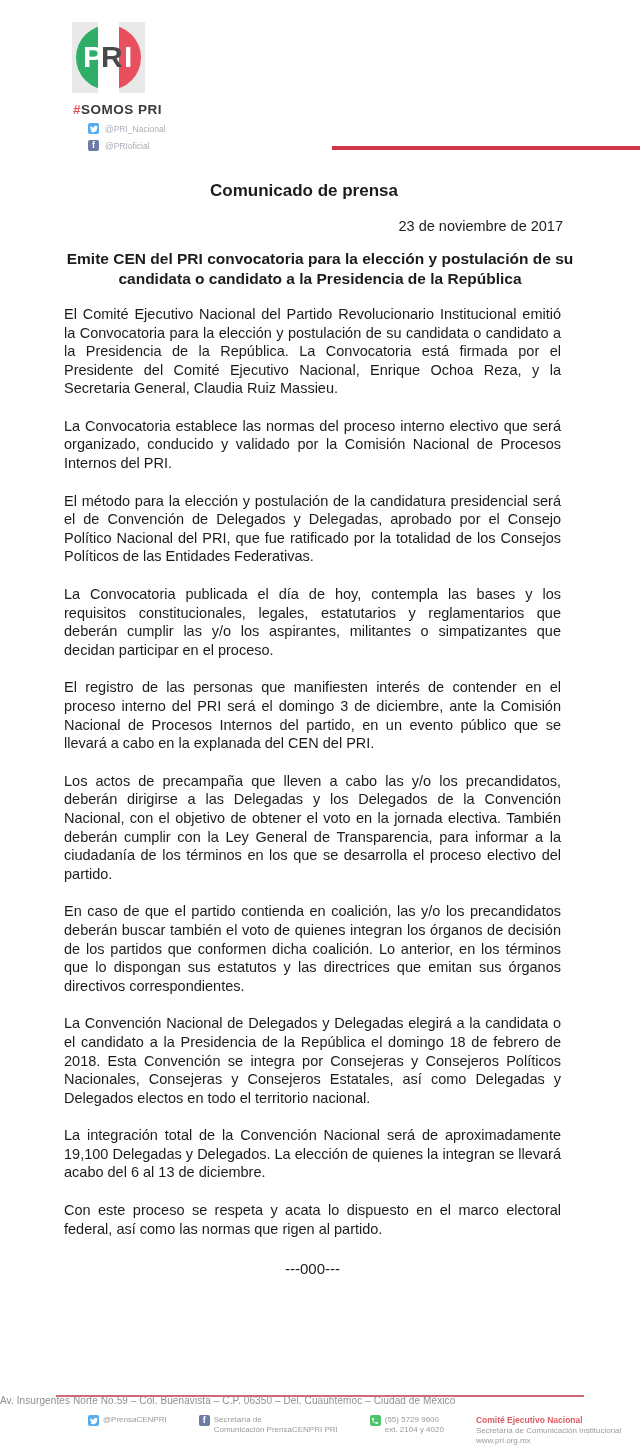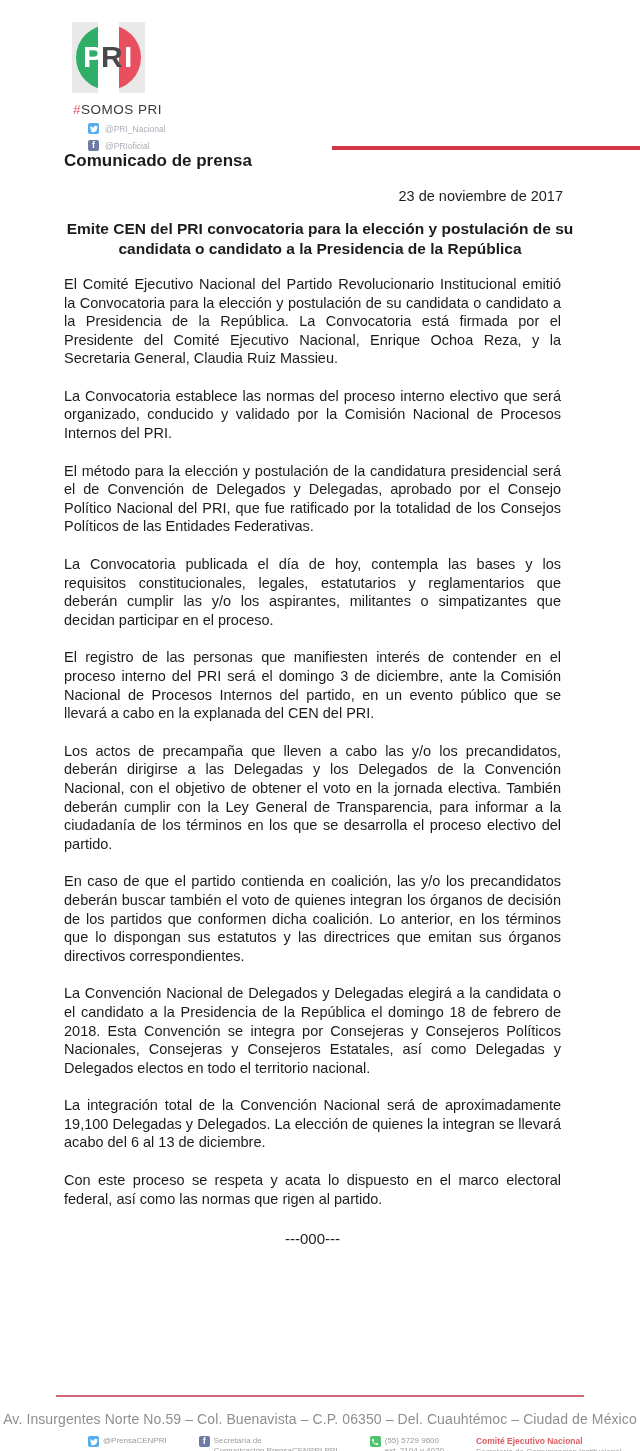--- a/index.html
+++ b/index.html
@@ -16,46 +16,46 @@
   .letterhead{position:relative;padding-top:22px}
   .top-rule{position:absolute;top:146px;left:332px;right:0;height:4px;background:var(--accent-red)}
   .pri-logo{position:relative;margin-left:72px;width:73px;height:71px;background:#e9e9e9;overflow:hidden}
   .logo-circle{position:absolute;left:4px;top:3px;width:65px;height:65px;border-radius:50%;
     background:linear-gradient(90deg,var(--pri-green) 0 36%,#fff 36% 64%,var(--pri-red) 64% 100%)}
   .logo-mid{position:absolute;left:26px;width:21px;top:0;bottom:0;background:#fff}
   .logo-letter{position:absolute;font-weight:bold;font-size:30px;line-height:1;top:20px}
   .logo-letter.p{left:11px;color:#fff}
   .logo-letter.r{left:29px;color:#4a4a4a}
   .logo-letter.i{left:52px;color:#fff}
-  .hashtag{margin:9px 0 0 73px;font-size:13.5px;font-weight:normal;letter-spacing:.5px;color:#3a3a3a}
+  .hashtag{margin:9px 0 0 73px;font-size:13.5px;font-weight:bold;letter-spacing:.5px;color:#3a3a3a}
   .hashtag .hash{color:var(--pri-red)}
   .social-row{display:flex;align-items:center;gap:6px;margin-left:88px;margin-top:6px;
     font-size:8.5px;color:var(--light-gray)}
   .icon-sq{width:11px;height:11px;border-radius:2px;display:inline-flex;align-items:center;
     justify-content:center;flex:0 0 auto}
   .icon-sq svg{display:block}
   .tw{background:var(--twitter-blue)}
   .fb{background:var(--facebook-blue);color:#fff;font-size:9px;font-weight:bold;line-height:1}
   .ph{background:var(--phone-green)}
 
   
   .doc{padding:0 80px 0 64px}
-  .doc-title{text-align:left;font-size:17px;font-weight:bold;
+  .doc-title{margin-top:30px;text-align:center;font-size:17px;font-weight:bold;
     padding-right:16px}
   .doc-date{margin-top:17px;width:499px;text-align:right;font-size:14.5px}
   .headline{margin:15px auto 0;width:512px;text-align:center;font-size:15.5px;
     font-weight:bold;line-height:1.32}
   .body-text{margin-top:15px;width:497px}
   .body-text p{font-size:14.5px;line-height:18.6px;text-align:justify;margin-bottom:19px}
   .closing{width:497px;text-align:center;font-size:15px;margin-top:22px}
 
   
   .footer{position:absolute;left:0;right:0;bottom:0;height:56px}
   .footer-rule{position:absolute;top:0;left:56px;right:56px;height:2px;background:var(--footer-rule)}
-  .address{margin-top:16px;text-align:center;font-size:14px;color:var(--gray);letter-spacing:.1px}
+  .address{margin-top:0;font-size:10px;color:var(--gray);letter-spacing:.1px}
   .footer-cols{display:flex;margin:9px 0 0 88px;gap:32px;font-size:8px;color:#9b9b9b;line-height:1.25}
   .fcol{display:flex;gap:4px;align-items:flex-start}
   .fcol .icon-sq{margin-top:0}
   .org-name{color:#e05c63;font-weight:bold;font-size:8.5px}
 </style>
 </head>
 <body>
 
 <div class="page">
 

